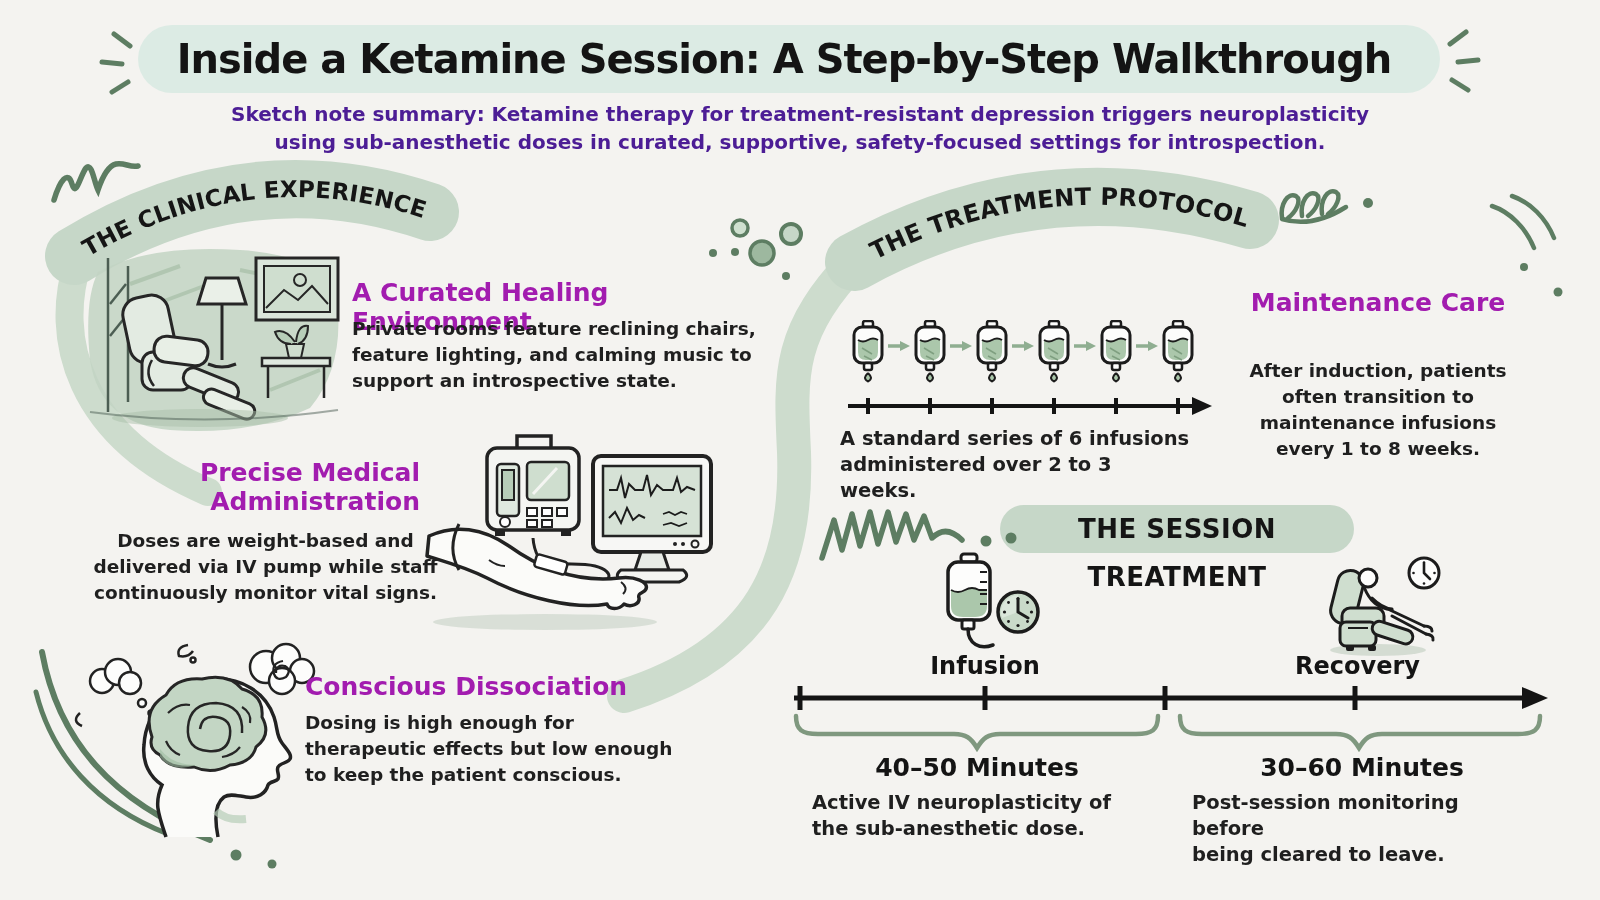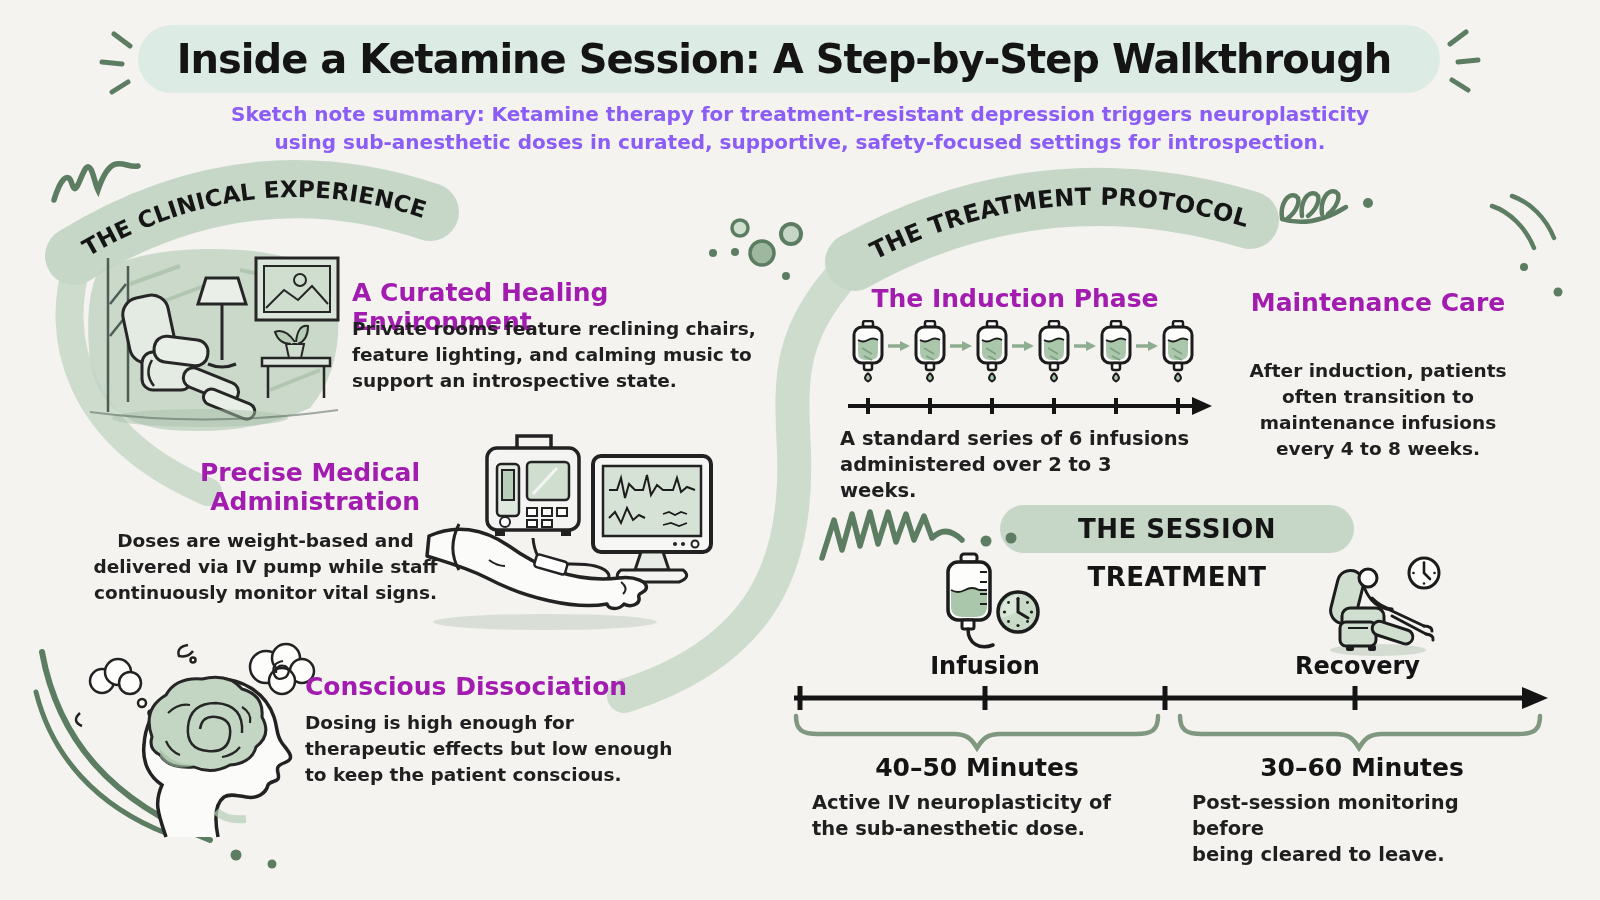--- a/index.html
+++ b/index.html
@@ -5,21 +5,21 @@
   html,body{margin:0;padding:0;}
   body{background:#e9e8e4;}
   .stage{
     position:relative;width:1600px;height:900px;overflow:hidden;
     background:#f4f3f0;
     font-family:"DejaVu Sans","Liberation Sans",sans-serif;
     color:#1c1c1c;
   }
   .abs{position:absolute;}
   .h-title{font-weight:bold;font-size:40px;line-height:66px;letter-spacing:-1px;text-align:center;color:#141414;}
-  .h-sub{font-weight:600;font-size:20px;line-height:28px;text-align:center;color:#8b5cf6;}
+  .h-sub{font-weight:600;font-size:20px;line-height:28px;text-align:center;color:#4c1d95;}
   .h2{font-weight:bold;font-size:25px;line-height:29px;color:#a21caf;}
   .h2-center{text-align:center;}
   .h2-right{text-align:right;}
   .body-txt{font-weight:600;font-size:18.5px;line-height:26px;color:#1f1f1f;}
   .center{text-align:center;}
   .banner-text{font-weight:bold;font-size:26px;line-height:48px;letter-spacing:.5px;text-align:center;color:#151515;}
   .duration{font-weight:bold;font-size:25px;line-height:30px;text-align:center;color:#141414;}
   .desc{font-weight:600;font-size:19.5px;line-height:26px;text-align:left;color:#1f1f1f;}
   .icon-label{font-weight:bold;font-size:24px;line-height:28px;text-align:center;color:#141414;}
   svg{display:block;}
@@ -227,21 +227,20 @@
       <path d="M82,122 Q72,94 96,80 Q106,62 132,64 Q158,58 172,74 Q194,80 192,102 Q202,120 186,132 Q182,148 160,150 Q142,160 124,152 Q98,154 90,140 Q78,134 82,122 Z" fill="#c3d6c4" stroke="#262626" stroke-width="3"></path>
       <path d="M130,114 q2,-14 16,-12 q16,2 14,18 q-2,18 -22,16 q-22,-2 -20,-24 q2,-24 28,-24 q28,2 26,30" fill="none" stroke="#262626" stroke-width="2.5"></path>
       <path d="M98,98 q10,-10 22,-8 M152,142 q12,-2 18,-10 M172,92 q10,6 8,16 M96,126 q4,10 14,14" fill="none" stroke="#262626" stroke-width="2.2"></path>
       <path d="M90,134 Q102,150 126,150 Q102,158 90,142 Z" fill="#9fbda1" opacity="0.6"></path>
     </g>
   </svg>
 
   <div class="abs h2" style="left:305px;top:672px;width:380px;">Conscious Dissociation</div>
   <div class="abs body-txt" style="left:305px;top:710px;width:368px;">Dosing is high enough for therapeutic effects but low enough to keep the patient conscious.</div>
 
-  <div class="abs h2 h2-center" style="left:850px;top:284px;width:330px;">The Induction Phase</div>
 
   <svg class="abs" style="left:842px;top:320px;" width="375" height="100" viewBox="0 0 375 100">
     <defs>
       <g id="mini-bag">
         <rect x="13" y="1" width="10" height="6" rx="2" fill="#fdfdfc" stroke="#1c1c1c" stroke-width="2.5"></rect>
         <rect x="4" y="7" width="28" height="36" rx="8" fill="#fdfdfc" stroke="#1c1c1c" stroke-width="3"></rect>
         <path d="M8,20 q5,3 10,0 q5,-3 10,0 v12 q0,8 -8,8 h-4 q-8,0 -8,-8 Z" fill="#abc7ab"></path>
         <path d="M8,20 q5,3 10,0 q5,-3 10,0" fill="none" stroke="#1c1c1c" stroke-width="2"></path>
         <path d="M12,28 l10,6 M14,36 l8,4" stroke="#7f9f80" stroke-width="1.5"></path>
         <rect x="14" y="43" width="8" height="7" rx="2" fill="#fdfdfc" stroke="#1c1c1c" stroke-width="2.5"></rect>
@@ -274,21 +273,21 @@
     </g>
     <path d="M350,77 L370,86 L350,95 Z" fill="#141414"></path>
   </svg>
 
   <div class="abs desc" style="left:840px;top:426px;width:350px;">
     <div>A standard series of 6 infusions</div>
     <div>administered over 2 to 3 weeks.</div>
   </div>
 
   <div class="abs h2 h2-center" style="left:1243px;top:288px;width:270px;">Maintenance Care</div>
-  <div class="abs body-txt center" style="left:1244px;top:358px;width:268px;">After induction, patients often transition to maintenance infusions every 4 to 8 weeks.</div>
+  <div class="abs body-txt center" style="left:1244px;top:358px;width:268px;">After induction, patients often transition to maintenance infusions every 1 to 8 weeks.</div>
 
   <div class="abs banner-text" style="left:1000px;top:505px;width:354px;">THE SESSION TREATMENT</div>
 
   <svg class="abs" style="left:930px;top:552px;" width="115" height="105" viewBox="0 0 115 105">
     <rect x="31" y="2" width="16" height="8" rx="3" fill="#fdfdfc" stroke="#1c1c1c" stroke-width="3"></rect>
     <rect x="18" y="10" width="42" height="58" rx="10" fill="#fdfdfc" stroke="#1c1c1c" stroke-width="3.5"></rect>
     <path d="M21,38 q7,4 14,0 q7,-4 14,0 l8,0 v16 q0,11 -12,11 h-12 q-12,0 -12,-11 Z" fill="#abc7ab"></path>
     <path d="M21,38 q7,4 14,0 q7,-4 14,0 h8" fill="none" stroke="#1c1c1c" stroke-width="2"></path>
     <path d="M50,20 h7 M50,30 h7 M50,42 h7 M50,52 h7" stroke="#1c1c1c" stroke-width="2"></path>
     <rect x="32" y="68" width="12" height="9" rx="2" fill="#fdfdfc" stroke="#1c1c1c" stroke-width="3"></rect>

